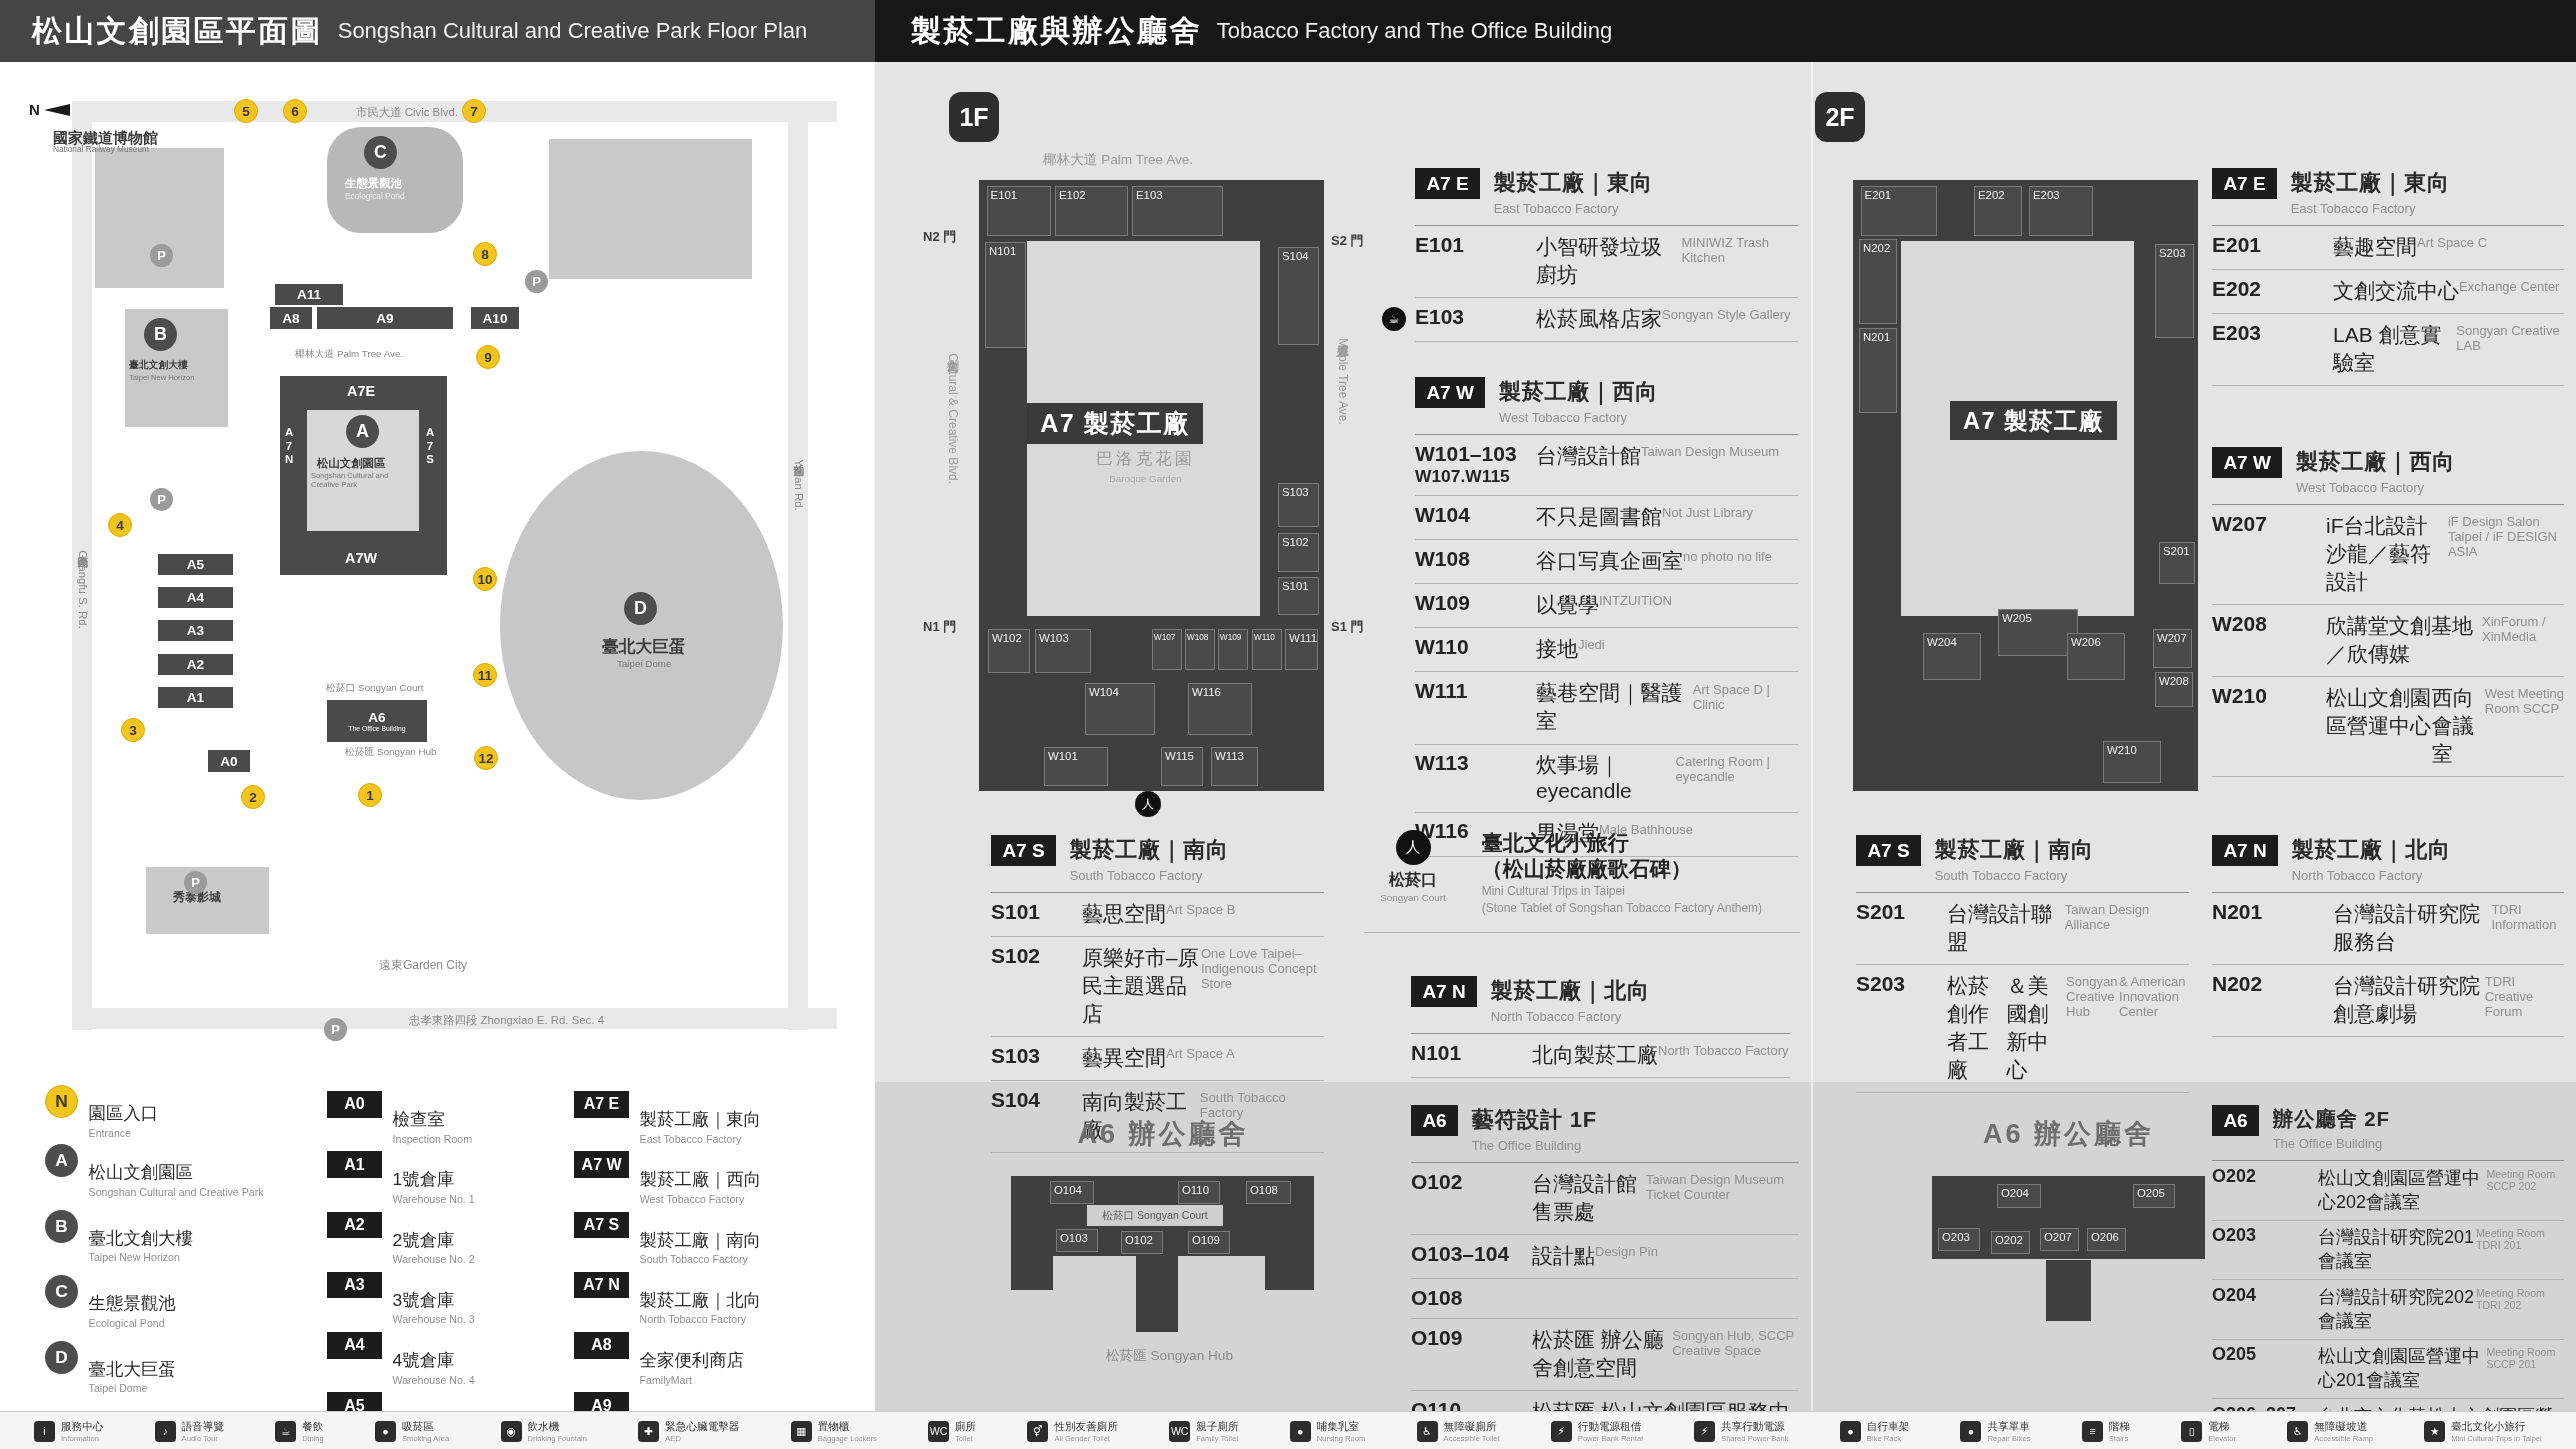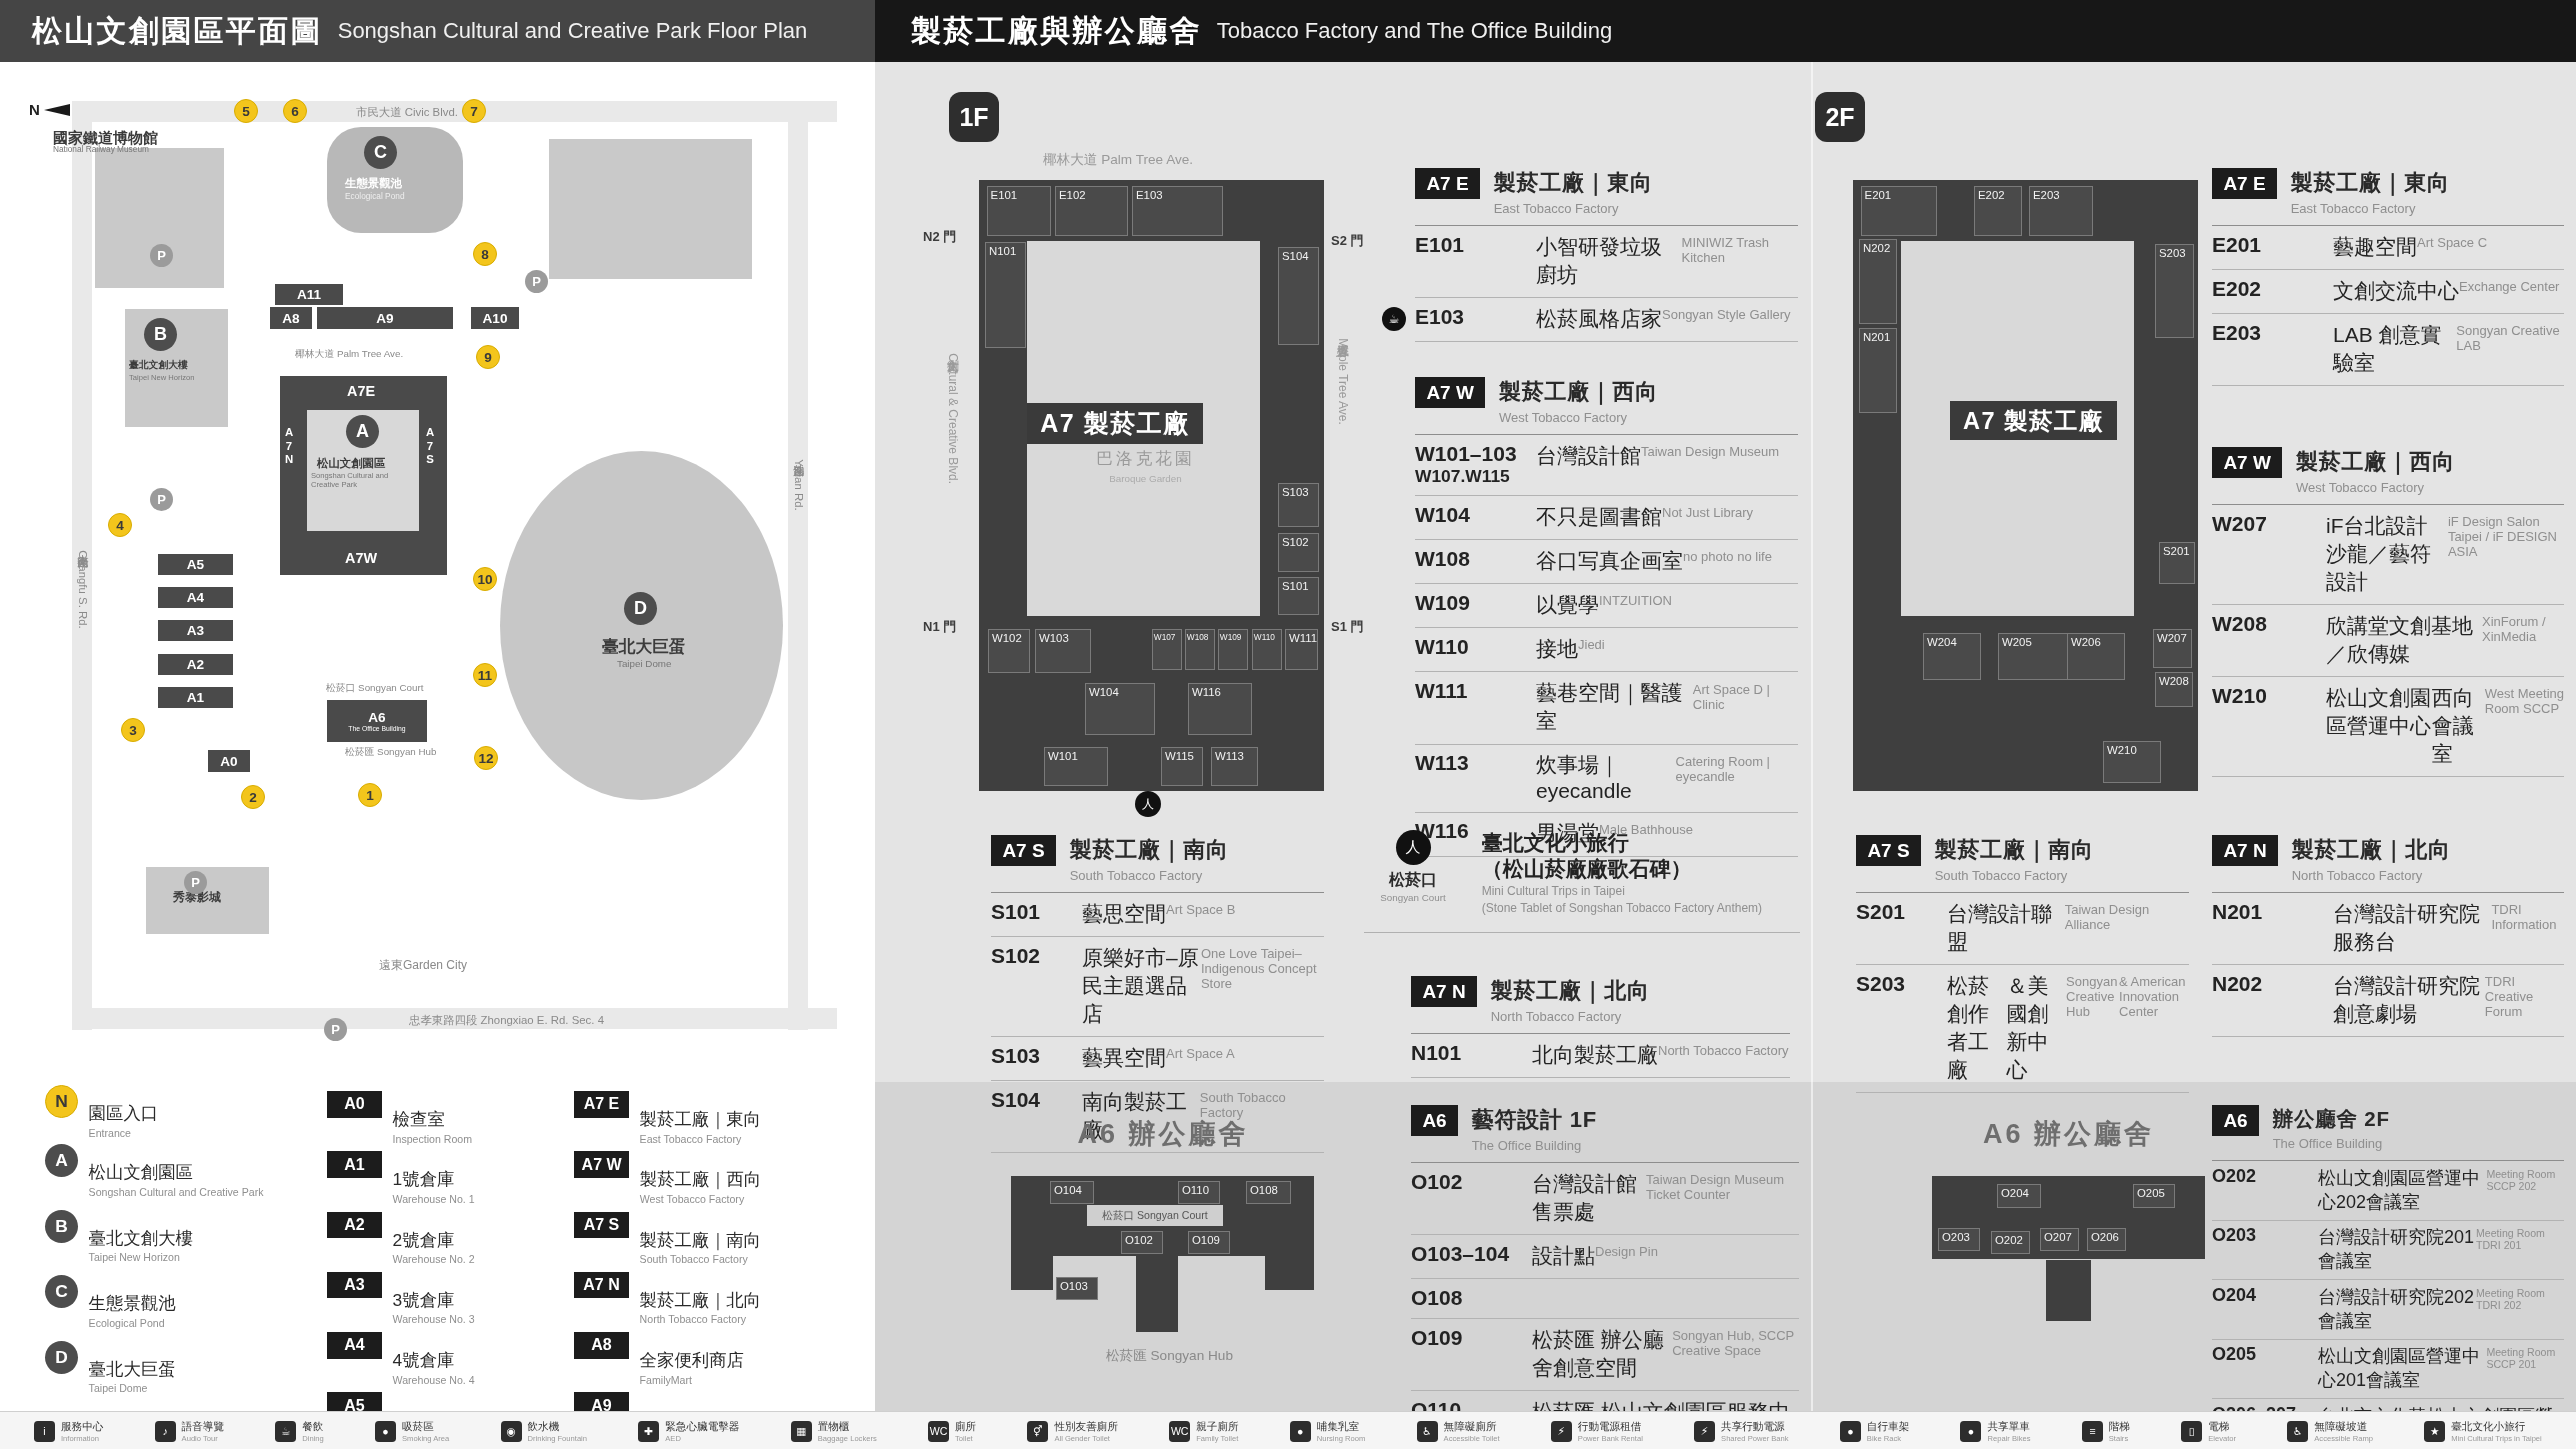--- a/index.html
+++ b/index.html
@@ -658,21 +658,21 @@
     <div class="courtyard" style="left:48px;top:61px;width:233px;height:375px;"></div>
     <div class="plan-center" style="left:97px;top:221px;width:167px;height:39px;font-size:23.5px;">A7 製菸工廠</div>
     <div class="cell" style="left:7.6px;top:6px;width:76px;height:50px;">E201</div>
     <div class="cell" style="left:121px;top:6px;width:48px;height:50px;">E202</div>
     <div class="cell" style="left:176px;top:6px;width:64px;height:50px;">E203</div>
     <div class="cell" style="left:6px;top:59px;width:38px;height:85px;">N202</div>
     <div class="cell" style="left:6px;top:148px;width:38px;height:85px;">N201</div>
     <div class="cell" style="left:302px;top:64px;width:39px;height:94px;">S203</div>
     <div class="cell" style="left:306px;top:362px;width:36px;height:42px;">S201</div>
     <div class="cell" style="left:70px;top:453px;width:58px;height:47px;">W204</div>
-    <div class="cell" style="left:145px;top:453px;width:80px;height:47px;">W205</div>
+    <div class="cell" style="left:145px;top:429px;width:80px;height:47px;">W205</div>
     <div class="cell" style="left:214px;top:453px;width:58px;height:47px;">W206</div>
     <div class="cell" style="left:300px;top:449px;width:39px;height:39px;">W207</div>
     <div class="cell" style="left:302px;top:492px;width:38px;height:35px;">W208</div>
     <div class="cell" style="left:250px;top:561px;width:58px;height:42px;">W210</div>
   </div>
 </div>
 
 <div class="listing" style="left:2212px;top:168px;width:352px;">
   <div class="sec-head">
     <span class="code-box">A7 E</span>
@@ -836,21 +836,21 @@
 </div>
 
 <div class="abs" style="left:1000px;top:1108px;width:326px;height:280px;">
   <div class="a6plan-title">A6 辦公廳舍</div>
   <div class="a6bar" style="left:11.4px;top:68px;width:303px;height:80px;"></div>
   <div class="a6bar" style="left:11.4px;top:148px;width:42px;height:34px;"></div>
   <div class="a6bar" style="left:136px;top:148px;width:42px;height:76px;"></div>
   <div class="a6bar" style="left:265px;top:148px;width:49px;height:34px;"></div>
   <div class="a6band" style="left:87px;top:97px;width:136px;height:21px;">松菸口 Songyan Court</div>
   <div class="cell" style="left:50px;top:73px;width:44px;height:23px;">O104</div>
-  <div class="cell" style="left:56px;top:121px;width:42px;height:23px;margin-top:48px;">O103</div>
+  <div class="cell" style="left:56px;top:121px;width:42px;height:23px;">O103</div>
   <div class="cell" style="left:121px;top:123px;width:42px;height:23px;">O102</div>
   <div class="cell" style="left:178px;top:73px;width:42px;height:23px;">O110</div>
   <div class="cell" style="left:188px;top:123px;width:42px;height:23px;">O109</div>
   <div class="cell" style="left:246px;top:73px;width:45px;height:23px;">O108</div>
   <div class="plan-sub" style="left:106px;top:239px;">松菸匯 Songyan Hub</div>
 </div>
 
 <div class="listing" style="left:1411px;top:1105px;width:388px;">
   <div class="sec-head">
     <span class="code-box">A6</span>

